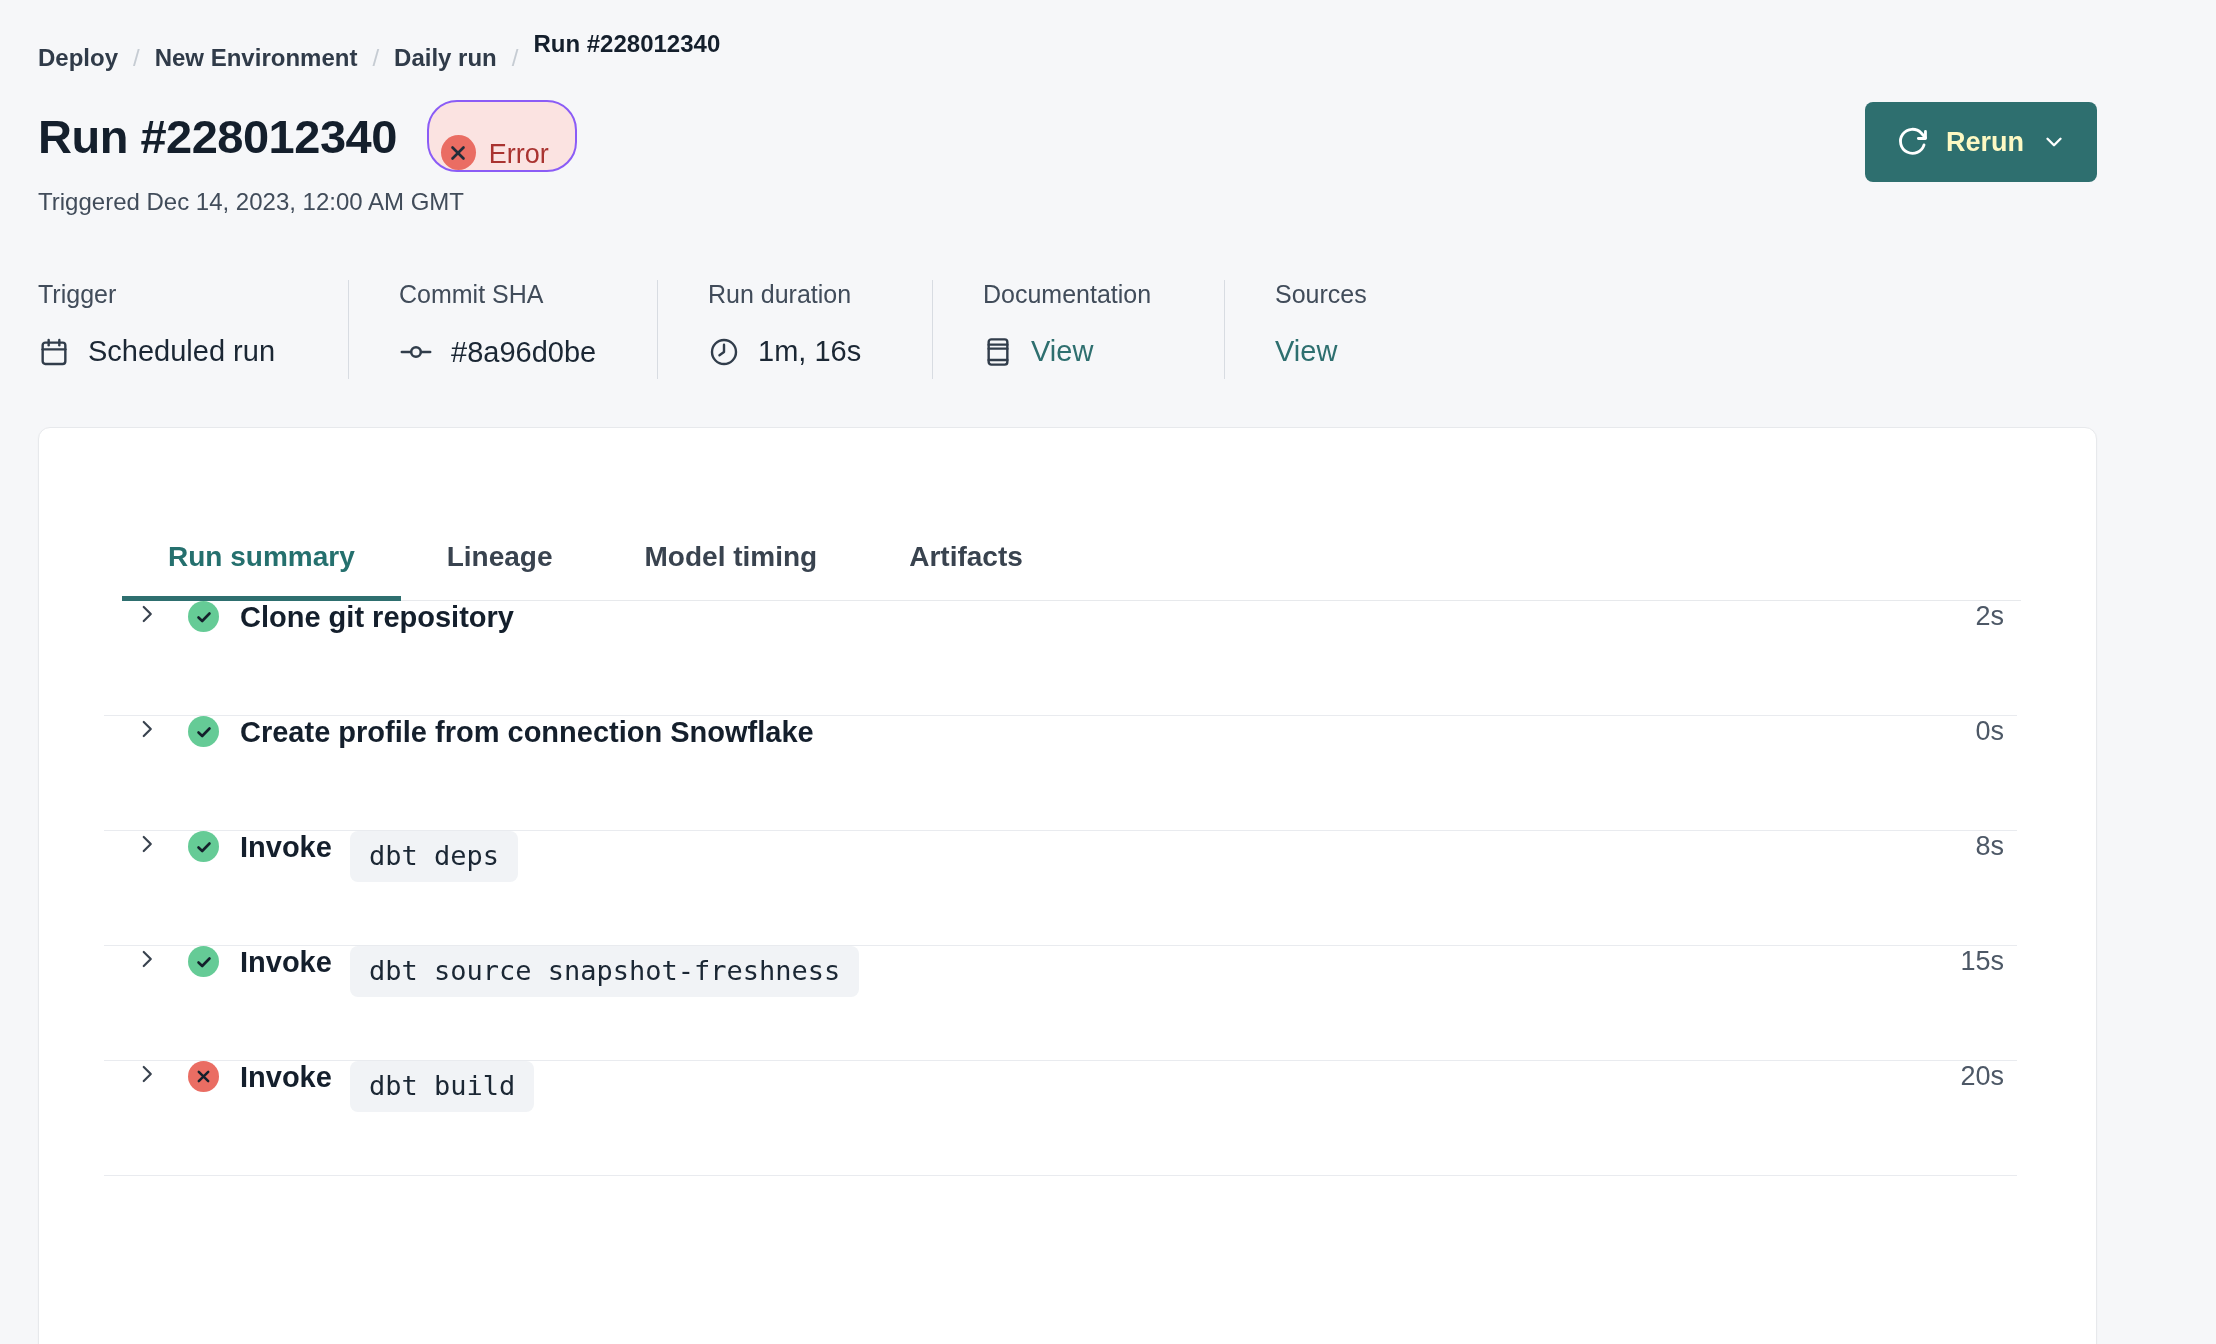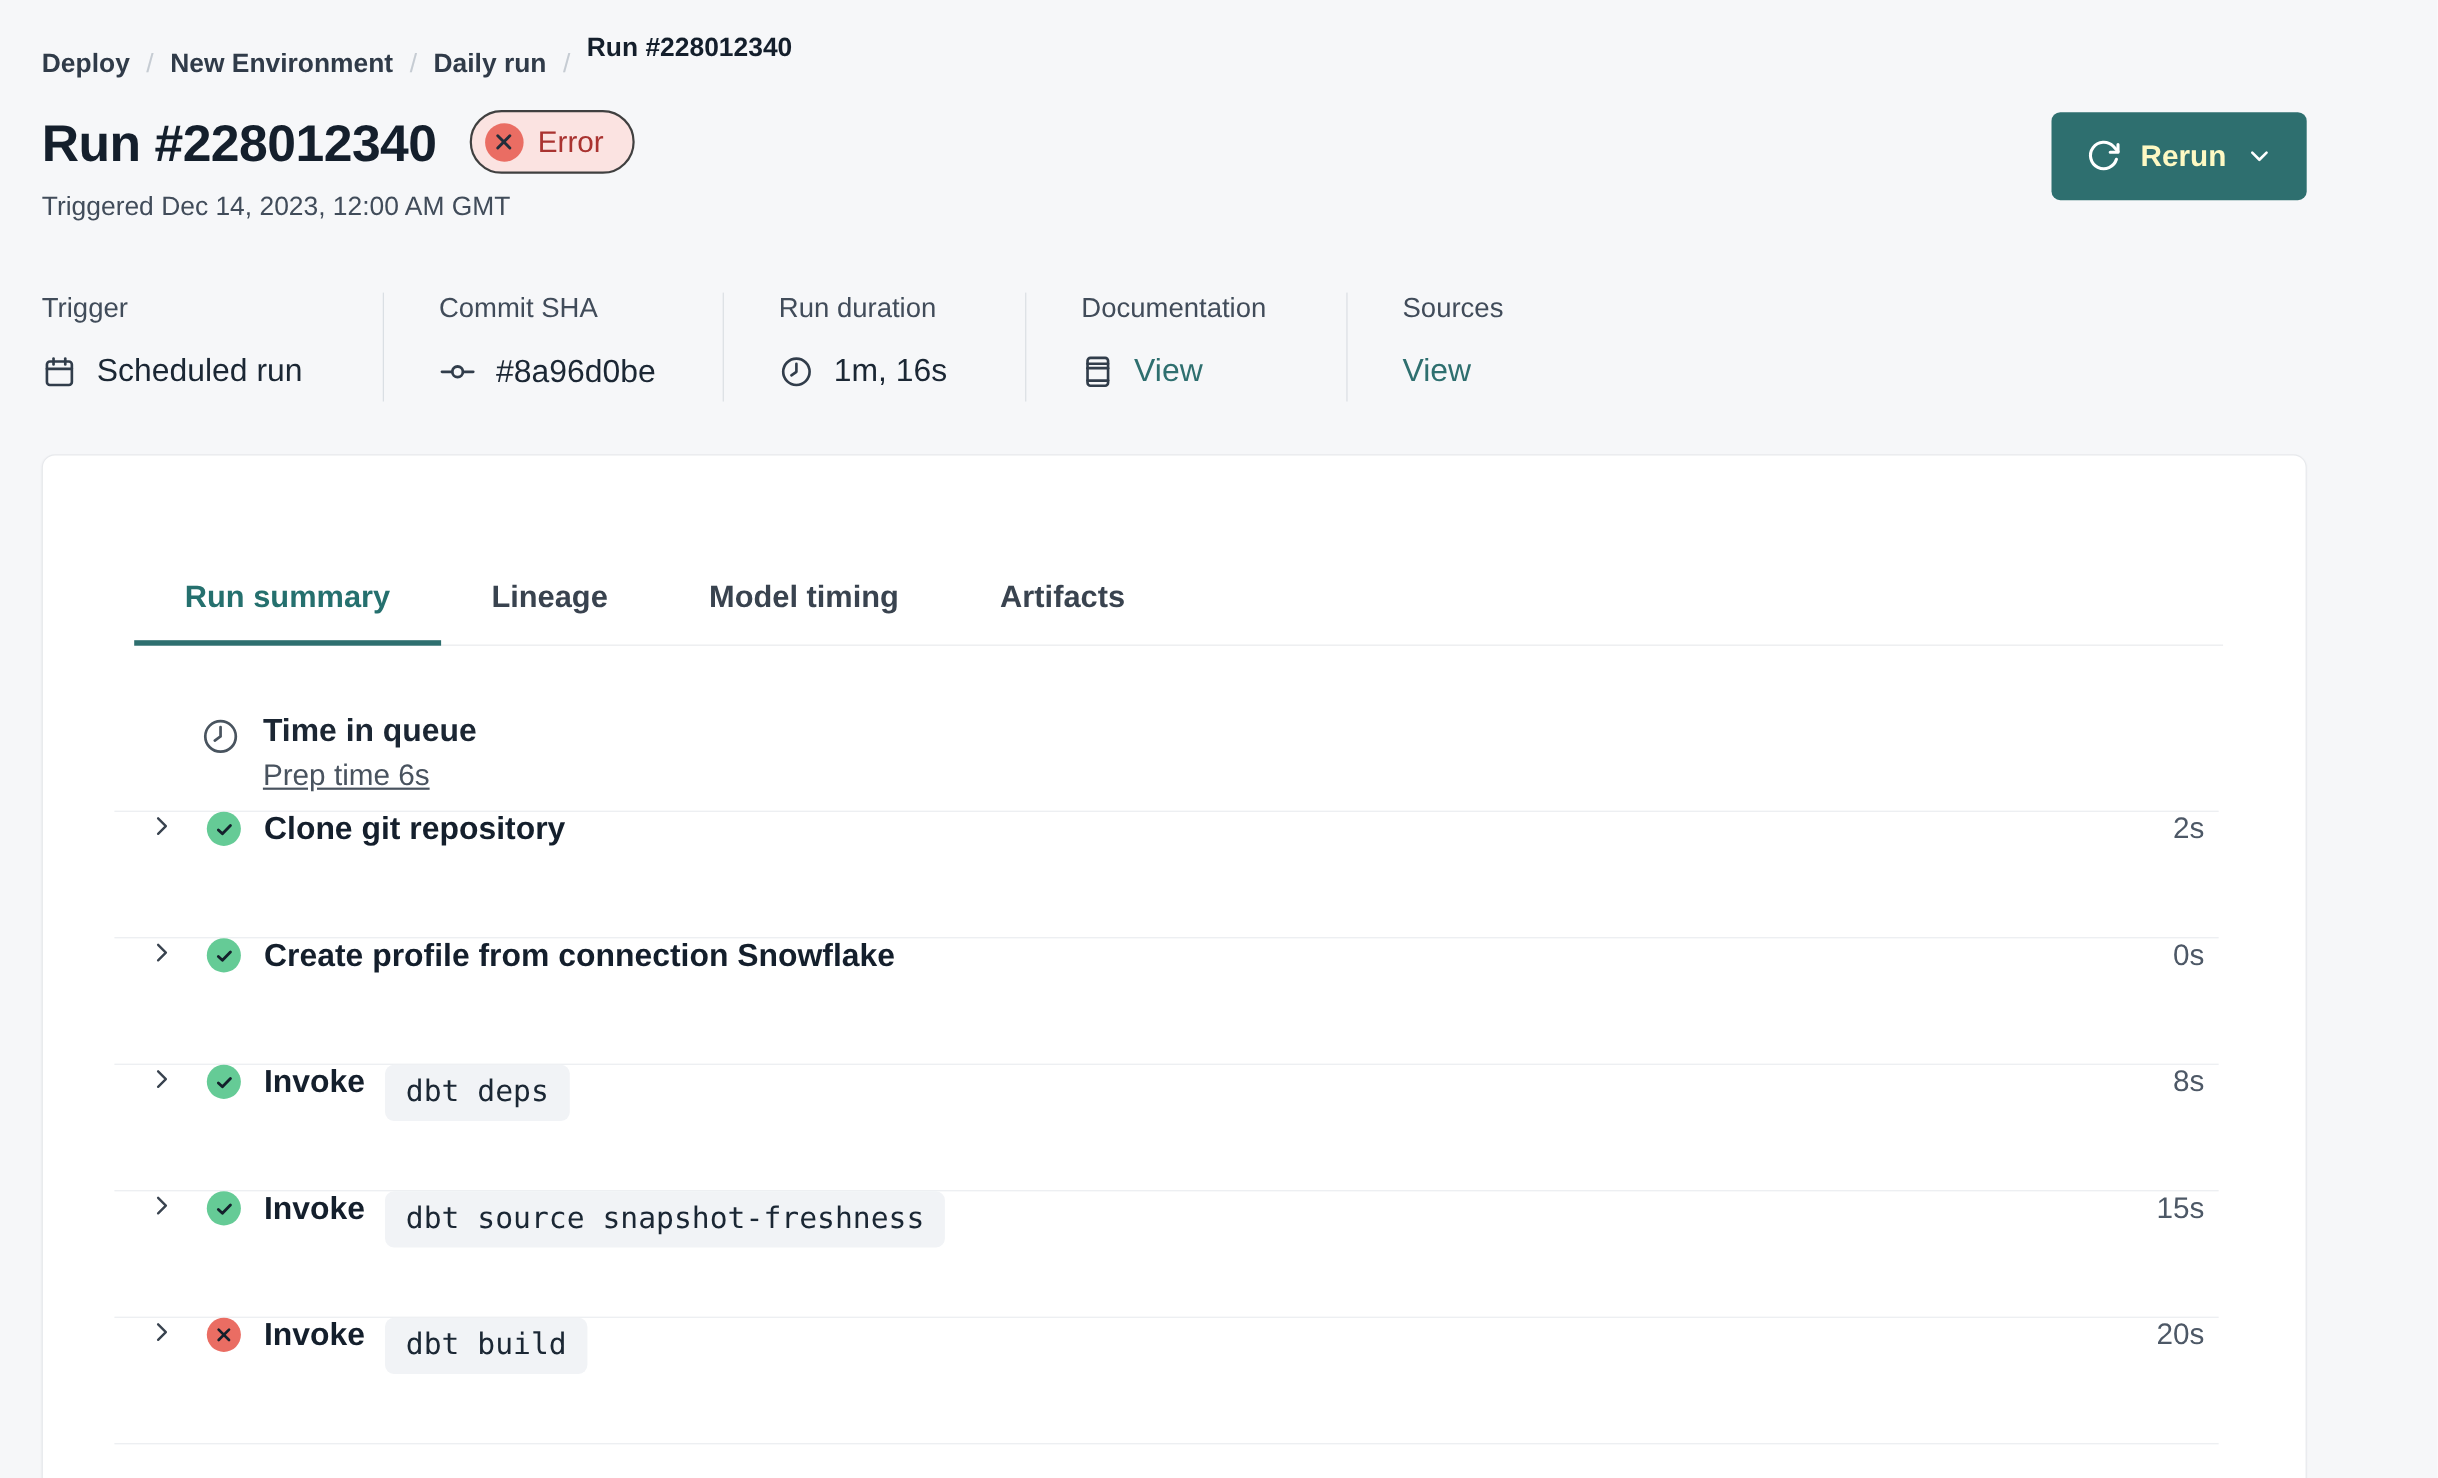--- a/index.html
+++ b/index.html
@@ -17,23 +17,23 @@
   .bc-group { display: flex; align-items: flex-start; gap: 15px; margin-top: 28px; }
   .bc-link { color: #303B49; text-decoration: none; cursor: pointer; }
   .bc-sep { color: #C6CCD3; font-weight: 400; }
   .bc-current { color: #141F2C; font-weight: 700; }
 
   
   .header-row { display: flex; justify-content: space-between; align-items: flex-start; margin-top: 28px; padding-right: 119px; }
   .title-wrap { display: flex; align-items: center; gap: 30px; }
   h1.page-title { font-size: 47px; font-weight: 700; letter-spacing: -0.5px; color: #141F2C; }
   .badge {
-    display: inline-flex; align-items: center; gap: 13px;
-    height: 58px; padding: 0 26px 0 12px; border-radius: 30px;
-    background: #FBE3E1; border: 2px solid #404040;
+    display: inline-flex; align-items: flex-end; gap: 13px;
+    height: 72px; padding: 0 26px 0 12px; border-radius: 30px;
+    background: #FBE3E1; border: 2px solid #8b5cf6;
     font-size: 27px; color: #A93330;
   }
   .badge-dot { width: 35px; height: 35px; border-radius: 50%; background: #EA6D63; display: flex; align-items: center; justify-content: center; }
   .triggered { margin-top: 16px; font-size: 24px; color: #414C5A; }
 
   .rerun-btn {
     display: flex; align-items: center; gap: 17px;
     background: #2E6F6F; color: #fef9c3; border: none; border-radius: 8px;
     height: 80px; padding: 0 30px; font-family: inherit;
     font-size: 27px; font-weight: 600; cursor: pointer; margin-top: 2px;
@@ -215,32 +215,20 @@
 
       <button class="tab active">Run summary</button>
 
       <button class="tab">Lineage</button>
 
       <button class="tab">Model timing</button>
 
       <button class="tab">Artifacts</button>
     </div>
 
-  <div class="queue">
-    <span>
-      <svg width="37" height="37" viewBox="0 0 24 24" fill="none" stroke="currentColor" stroke-width="1.6" stroke-linecap="round" stroke-linejoin="round">
-        <circle cx="12" cy="12" r="9"></circle>
-          <polyline points="12 6.5 12 12 8.6 14.4"></polyline>
-      </svg>
-    </span>
-    <div>
-      <div class="queue-title">Time in queue</div>
-      <a class="queue-link">Prep time 6s</a>
-    </div>
-  </div>
 
   <div class="steps" id="steps">
 
       <div class="step-row ok">
         <span class="chev">
           <svg width="26" height="26" viewBox="0 0 24 24" fill="none" stroke="currentColor" stroke-width="2" stroke-linecap="round" stroke-linejoin="round">
             <polyline points="9 5.5 15.5 12 9 18.5"></polyline>
           </svg>
         </span>
         <span class="status">

